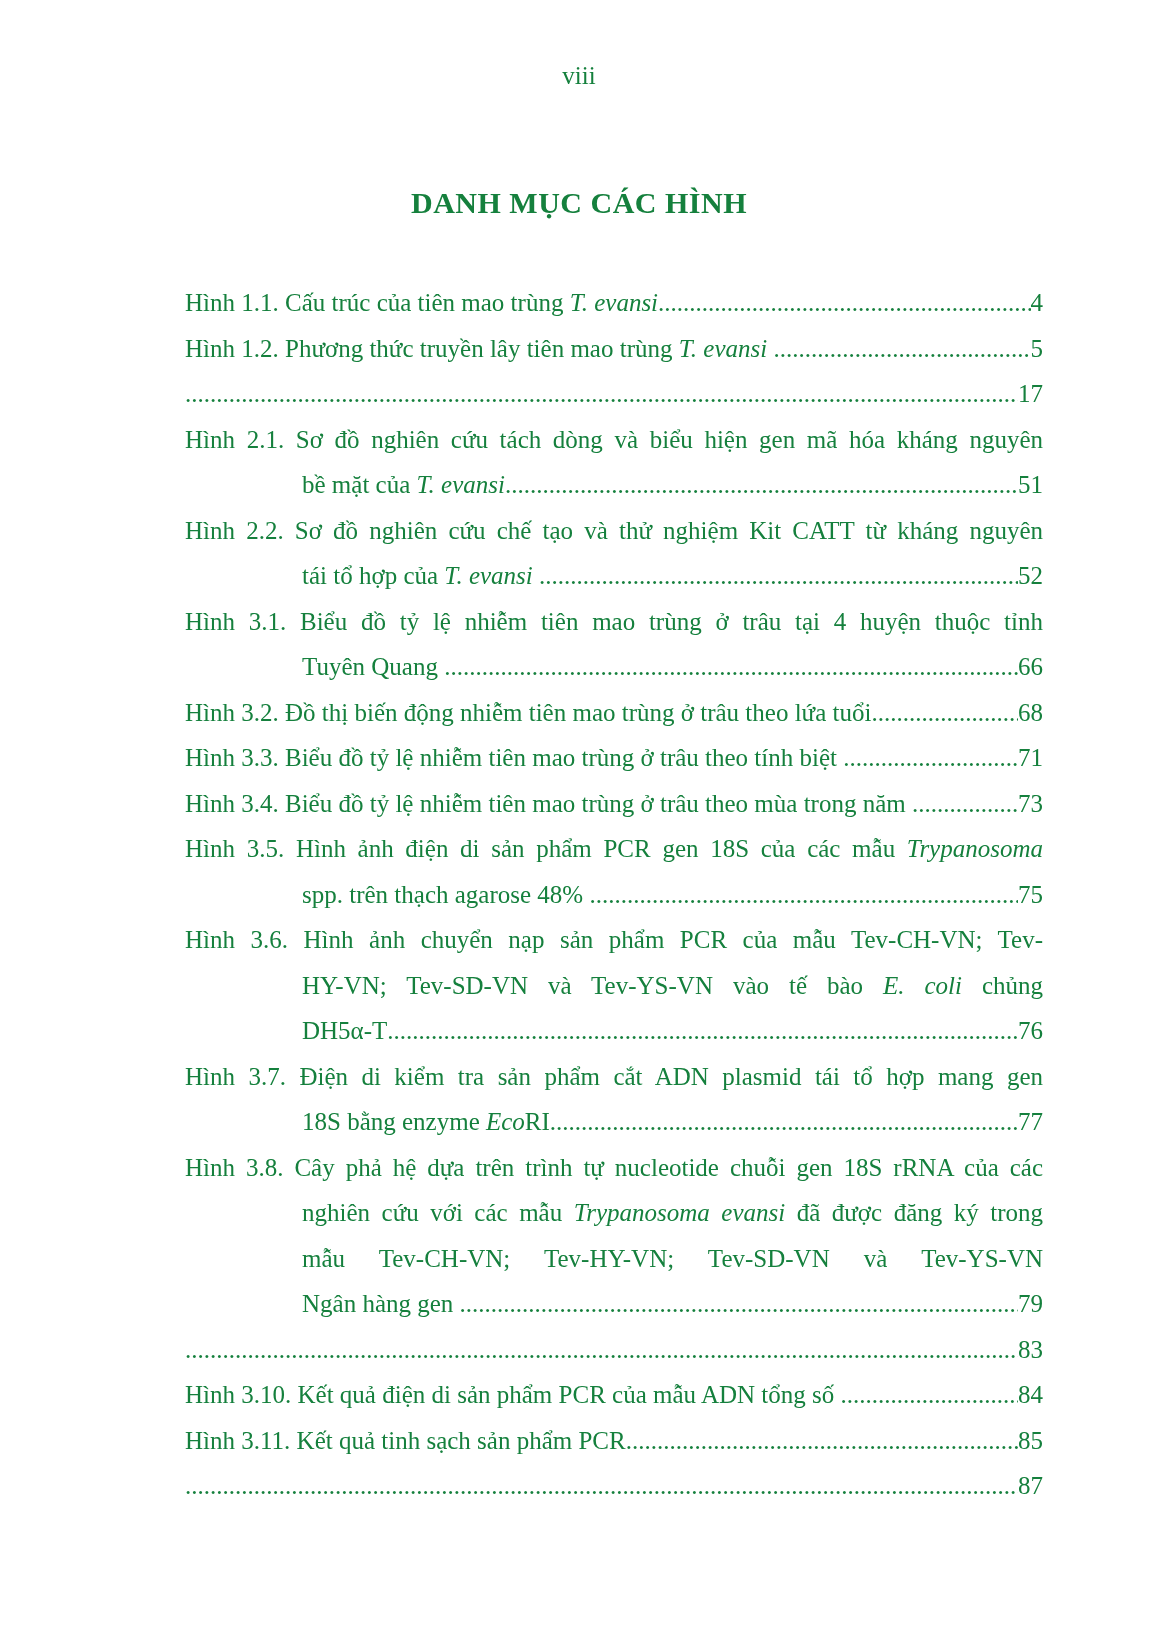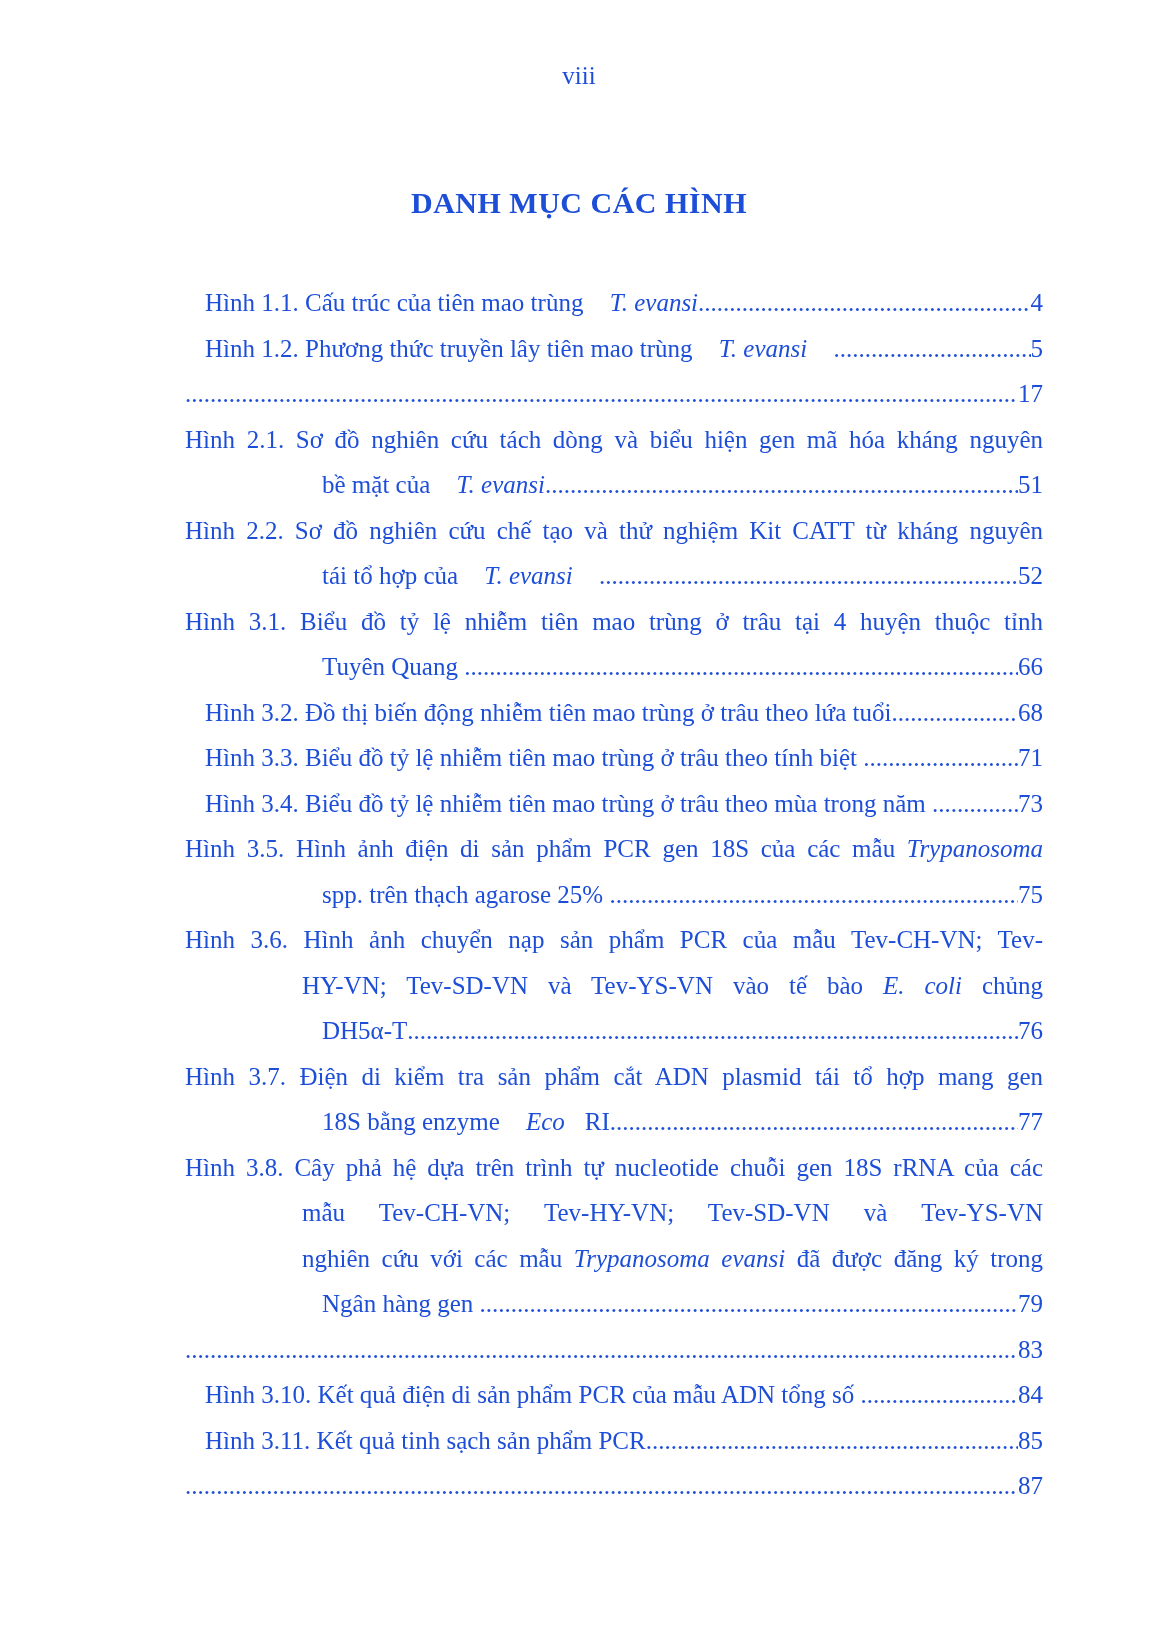--- a/index.html
+++ b/index.html
@@ -1,21 +1,21 @@
 <!DOCTYPE html>
 <html lang="vi"><head>
 <meta charset="utf-8">
 <style>
   html,body{margin:0;padding:0;background:#e8e8e8;}
   .page{
     position:relative;
     width:1158px;height:1637px;
     margin:0 auto;
     background:#ffffff;
-    color:#1d4ed8;
+    color:#15803d;
     font-family:"Liberation Serif","DejaVu Serif",serif;
     overflow:hidden;
   }
   .pgnum-top{
     position:absolute;top:60px;left:0;right:0;
     text-align:center;
     font-size:25px;line-height:32px;
   }
   .doc-title{
     position:absolute;top:184px;left:0;right:0;
@@ -39,21 +39,21 @@
   .justified{
     text-align:justify;
     text-align-last:justify;
     text-justify:inter-word;
   }
   .cont{padding-left:117px;}
   .leaderline{
     display:flex;
     align-items:baseline;
   }
-  .leaderline .seg{white-space:pre;flex:0 0 auto;margin-left:20px;}
+  .leaderline .seg{white-space:pre;flex:0 0 auto;}
   .leader{
     flex:1 1 auto;
     overflow:hidden;
     white-space:nowrap;
     min-width:0;
   }
   .pageref{
     flex:0 0 auto;
     white-space:pre;
     text-align:right;
@@ -136,21 +136,21 @@
       <div class="entry">
         <div class="line leaderline">
           <span class="seg">Hình 3.4. Biểu đồ tỷ lệ nhiễm tiên mao trùng ở trâu theo mùa trong năm </span>
           <span class="leader">....................................................................................................................................................................................................................................................................</span>
           <span class="pageref">73</span>
         </div>
       </div>
       <div class="entry">
         <div class="line justified"><span class="seg">Hình 3.5. Hình ảnh điện di sản phẩm PCR gen 18S của các mẫu </span><span class="seg it">Trypanosoma</span></div>
         <div class="line cont leaderline">
-          <span class="seg">spp. trên thạch agarose 25% </span>
+          <span class="seg">spp. trên thạch agarose 48% </span>
           <span class="leader">....................................................................................................................................................................................................................................................................</span>
           <span class="pageref">75</span>
         </div>
       </div>
       <div class="entry">
         <div class="line justified"><span class="seg">Hình 3.6. Hình ảnh chuyển nạp sản phẩm PCR của mẫu Tev-CH-VN; Tev-</span></div>
         <div class="line cont justified"><span class="seg">HY-VN; Tev-SD-VN và Tev-YS-VN vào tế bào </span><span class="seg it">E. coli</span><span class="seg"> chủng</span></div>
         <div class="line cont leaderline">
           <span class="seg">DH5α-T</span>
           <span class="leader">....................................................................................................................................................................................................................................................................</span>
@@ -162,22 +162,22 @@
         <div class="line cont leaderline">
           <span class="seg">18S bằng enzyme </span>
           <span class="seg it">Eco</span>
           <span class="seg">RI</span>
           <span class="leader">....................................................................................................................................................................................................................................................................</span>
           <span class="pageref">77</span>
         </div>
       </div>
       <div class="entry">
         <div class="line justified"><span class="seg">Hình 3.8. Cây phả hệ dựa trên trình tự nucleotide chuỗi gen 18S rRNA của các</span></div>
+        <div class="line cont justified"><span class="seg">nghiên cứu với các mẫu </span><span class="seg it">Trypanosoma evansi</span><span class="seg"> đã được đăng ký trong</span></div>
         <div class="line cont justified"><span class="seg">mẫu Tev-CH-VN; Tev-HY-VN; Tev-SD-VN và Tev-YS-VN</span></div>
-        <div class="line cont justified"><span class="seg">nghiên cứu với các mẫu </span><span class="seg it">Trypanosoma evansi</span><span class="seg"> đã được đăng ký trong</span></div>
         <div class="line cont leaderline">
           <span class="seg">Ngân hàng gen </span>
           <span class="leader">....................................................................................................................................................................................................................................................................</span>
           <span class="pageref">79</span>
         </div>
       </div>
       <div class="entry">
         <div class="line leaderline">
           <span class="leader">....................................................................................................................................................................................................................................................................</span>
           <span class="pageref">83</span>

